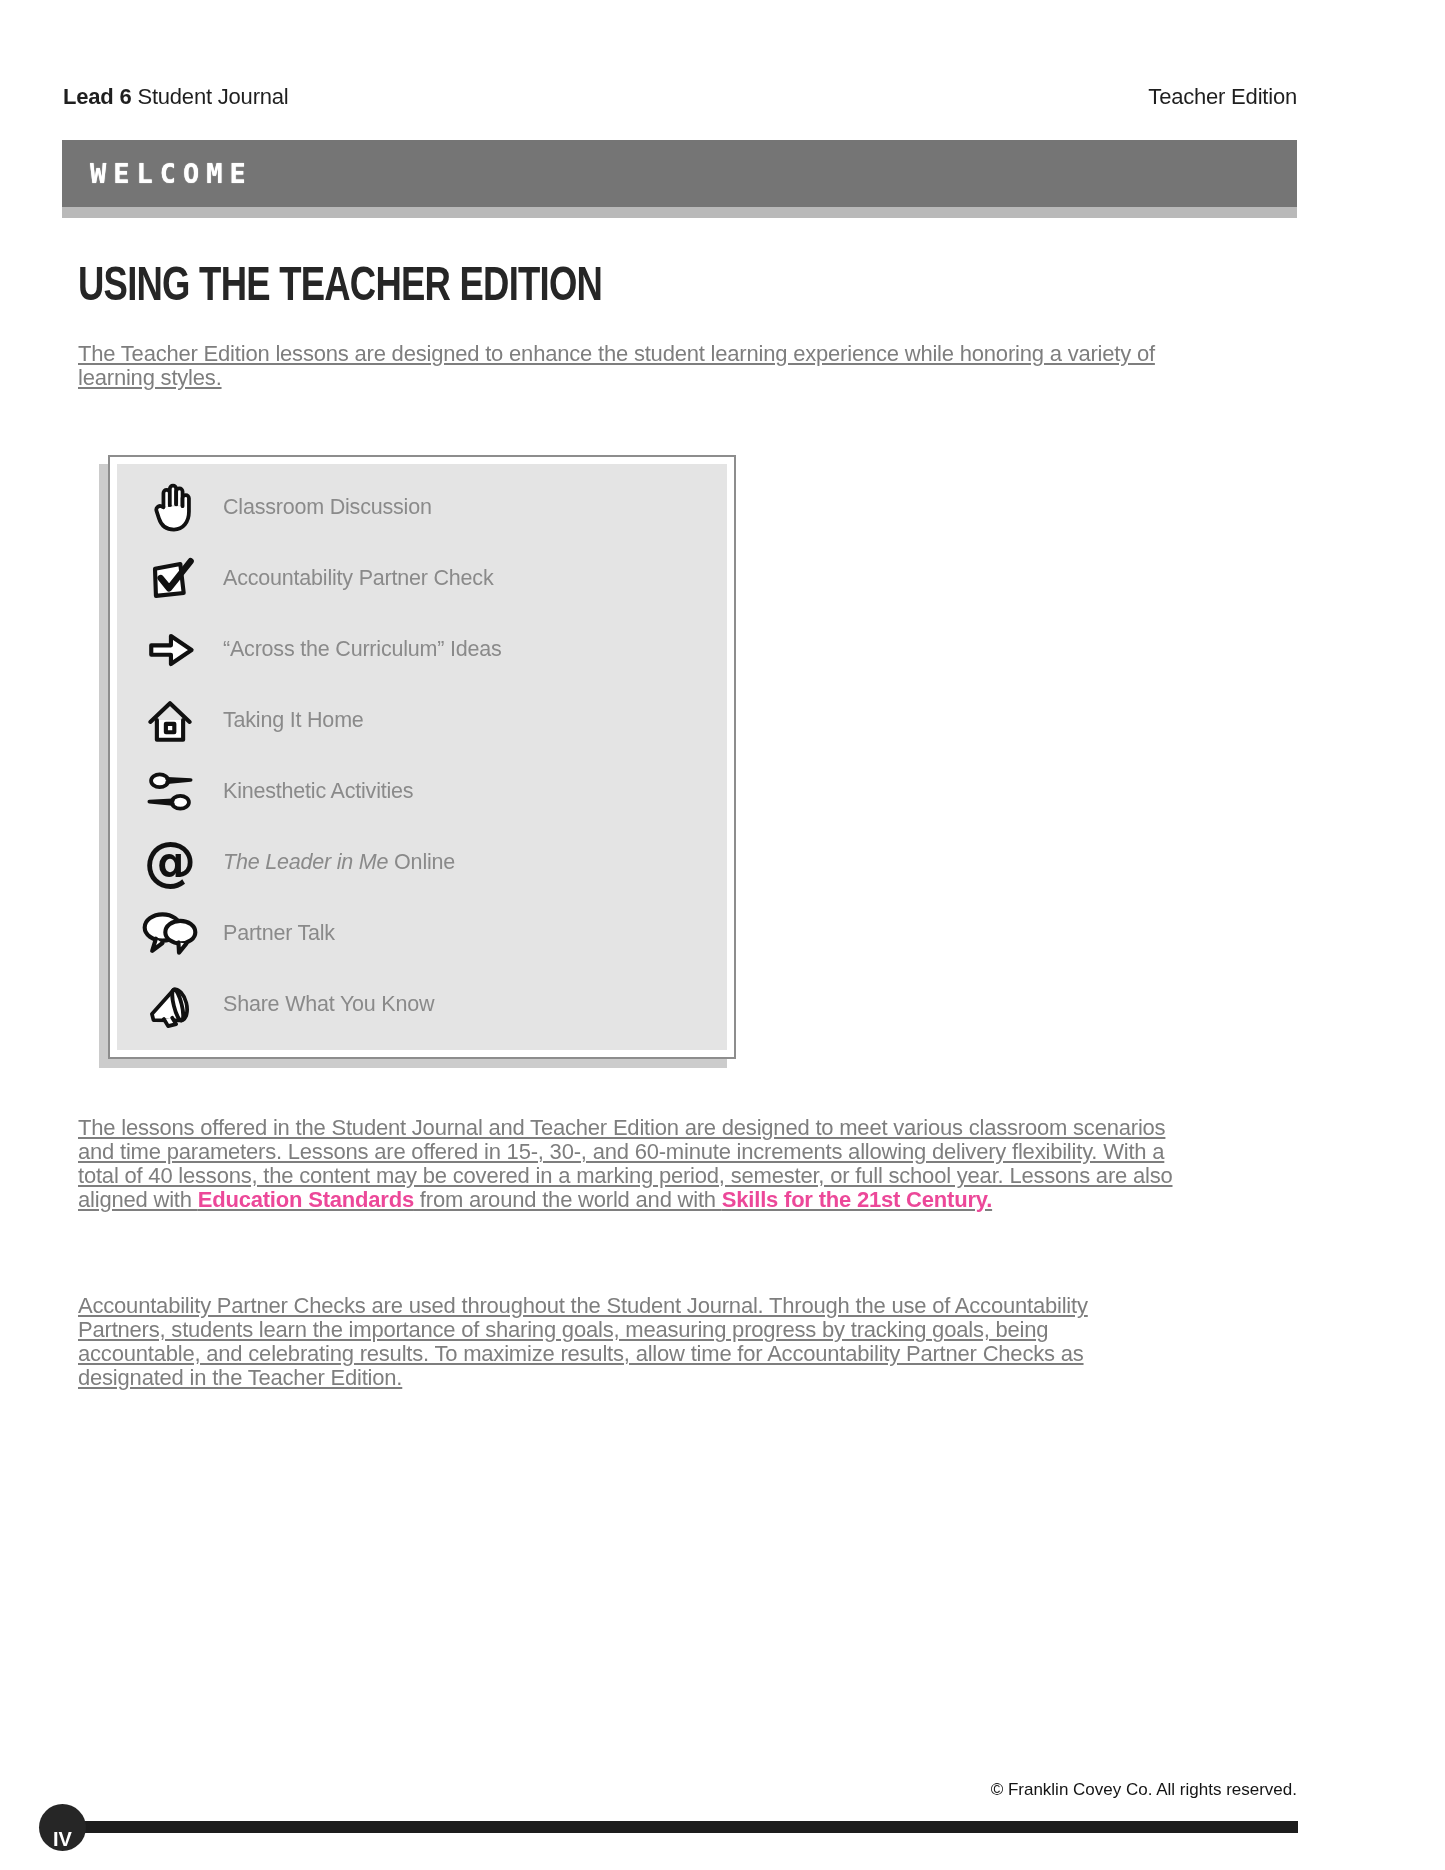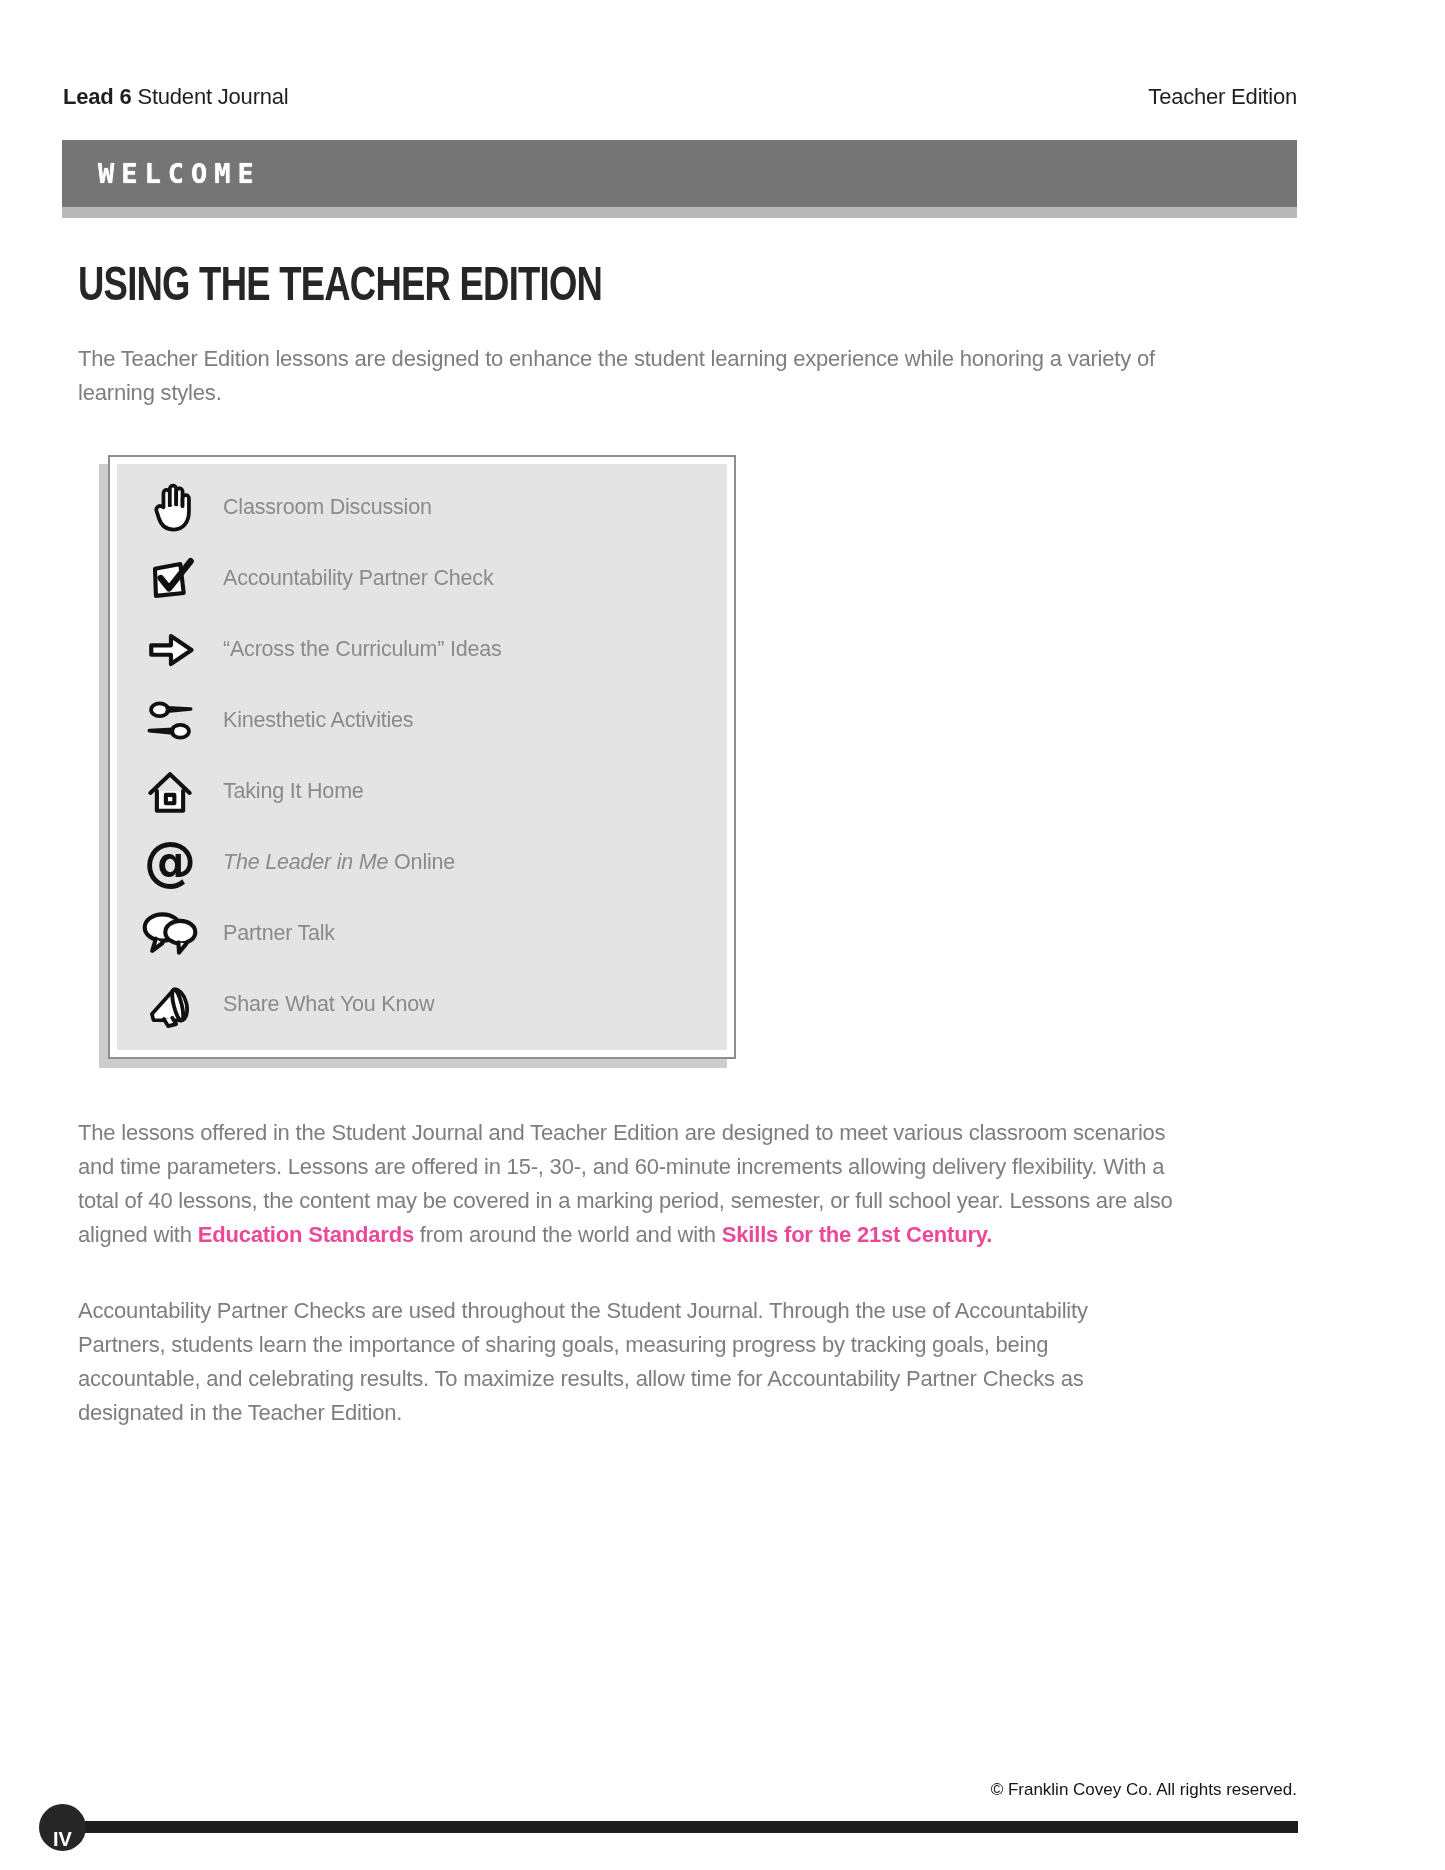--- a/index.html
+++ b/index.html
@@ -28,38 +28,39 @@
   
   .welcome-banner{
     position:absolute;top:140px;left:62px;width:1235px;height:67px;
     background:var(--banner-bg);
     display:flex;align-items:center;
   }
   .welcome-banner .banner-label{
     color:#ffffff;
     font-family:"DejaVu Sans Mono",monospace;
     font-weight:bold;font-size:27px;letter-spacing:7px;
-    padding-left:28px;text-shadow:0 0 1px #fff;margin-left:8px;
+    padding-left:28px;text-shadow:0 0 1px #fff;
   }
   .banner-strip{
     position:absolute;top:207px;left:62px;width:1235px;height:11px;
     background:var(--banner-strip);
   }
   
   .section-title{
     position:absolute;top:256px;left:78px;
     font-size:48px;font-weight:800;color:#262626;
     letter-spacing:-1px;white-space:nowrap;
     transform:scaleX(0.76);transform-origin:left top;
   }
   
   .para{
     position:absolute;left:78px;
-    font-size:22px;line-height:34px;color:var(--body-text);
+    font-size:22px;line-height:24px;color:var(--body-text);
     letter-spacing:-0.2px;
+    text-decoration:underline;
   }
   .intro-paragraph{top:342px;width:1080px;}
   .body-paragraph-1{top:1116px;width:1118px;}
   .body-paragraph-2{top:1294px;width:1048px;}
   .seg-bold{font-weight:bold;color:#ec4899;}
   .seg-italic{font-style:italic;}
   
   .legend-box{
     position:absolute;top:455px;left:108px;width:628px;
     border:2px solid var(--box-border);
@@ -138,38 +139,38 @@
       <div class="legend-row">
         <div class="legend-icon-cell">
           <svg viewBox="0 0 32 32" fill="none" stroke="#111" stroke-width="2.2" stroke-linejoin="round">
     <path d="M6 13.5h10.5V8.5L27.5 16l-11 7.5v-5H6z" fill="#fff"></path>
   </svg>
         </div>
         <span class="legend-label"><span>“Across the Curriculum” Ideas</span></span>
       </div>
       <div class="legend-row">
         <div class="legend-icon-cell">
+          <svg viewBox="0 0 32 32" fill="none" stroke="#111" stroke-width="2.2" stroke-linecap="round" stroke-linejoin="round">
+    <path d="M9 15.5V26h14V15.5" fill="#fff"></path>
+    <path d="M5.5 16.5L16 6.5l10.5 10"></path>
+    <rect x="13.8" y="17.5" width="4.5" height="4.5" fill="#fff"></rect>
+  </svg>
+        </div>
+        <span class="legend-label"><span>Taking It Home</span></span>
+      </div>
+      <div class="legend-row">
+        <div class="legend-icon-cell">
           <svg viewBox="0 0 32 32" fill="none" stroke="#111" stroke-width="2" stroke-linecap="round" stroke-linejoin="round">
     <ellipse cx="10.5" cy="10" rx="4.6" ry="3.4" fill="#fff"></ellipse>
     <path d="M14.5 9L27 9.6l-12.5 1.2"></path>
     <ellipse cx="21.5" cy="21.5" rx="4.6" ry="3.4" fill="#fff"></ellipse>
     <path d="M17.5 20.5L5 21.1l12.5 1.2"></path>
   </svg>
         </div>
         <span class="legend-label"><span>Kinesthetic Activities</span></span>
-      </div>
-      <div class="legend-row">
-        <div class="legend-icon-cell">
-          <svg viewBox="0 0 32 32" fill="none" stroke="#111" stroke-width="2.2" stroke-linecap="round" stroke-linejoin="round">
-    <path d="M9 15.5V26h14V15.5" fill="#fff"></path>
-    <path d="M5.5 16.5L16 6.5l10.5 10"></path>
-    <rect x="13.8" y="17.5" width="4.5" height="4.5" fill="#fff"></rect>
-  </svg>
-        </div>
-        <span class="legend-label"><span>Taking It Home</span></span>
       </div>
       <div class="legend-row">
         <div class="legend-icon-cell">
           <svg viewBox="0 0 32 32">
     <text x="16" y="25" text-anchor="middle" font-size="28" font-weight="bold" font-family="DejaVu Sans, sans-serif" fill="#111">@</text>
   </svg>
         </div>
         <span class="legend-label"><span class="seg-italic">The Leader in Me</span><span> Online</span></span>
       </div>
       <div class="legend-row">

